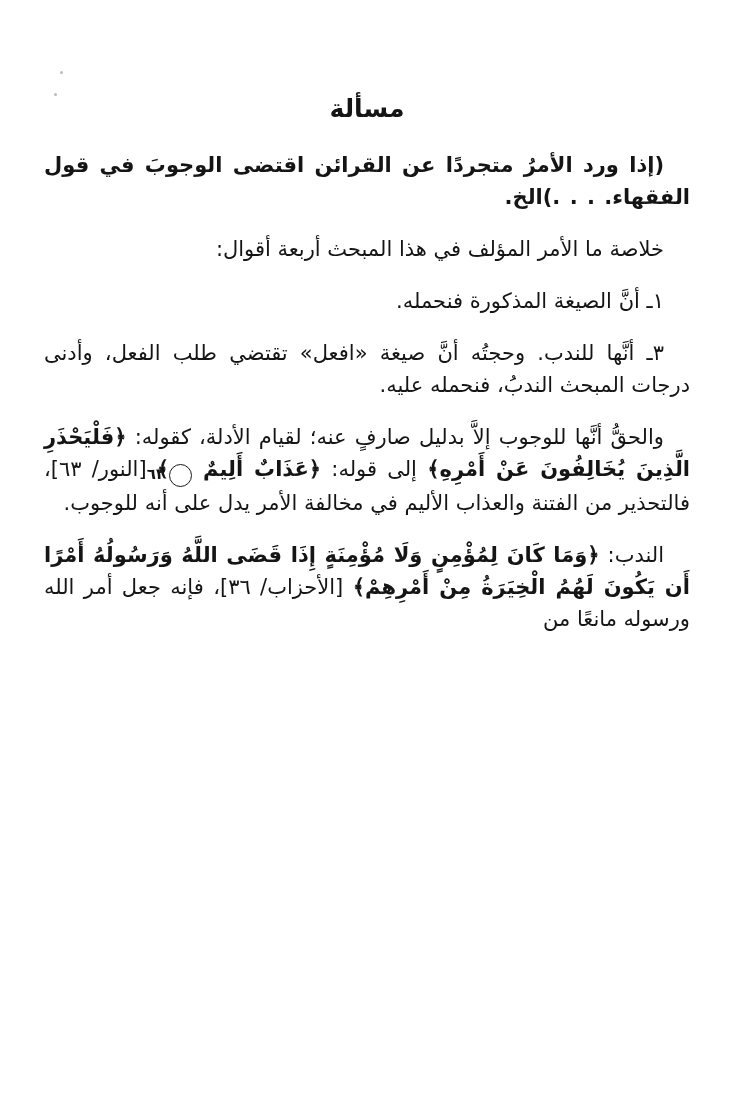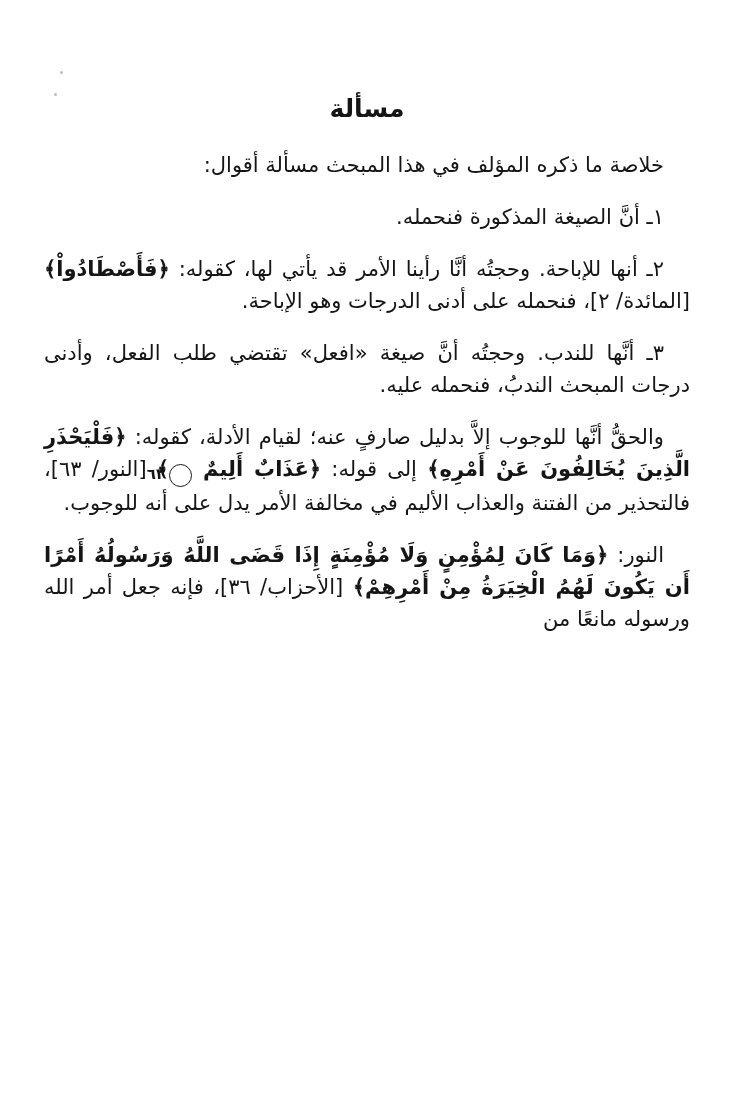--- a/index.html
+++ b/index.html
@@ -36,33 +36,33 @@
 <div class="page">
 
   <div class="speck s1"></div>
   <div class="speck s2"></div>
 
   <div class="content">
 
     <h1 class="title">مسألة</h1>
 
 
+    <p class="indent matn">(إذا ورد الأمرُ متجردًا عن القرائن اقتضى الوجوبَ في قول الفقهاء. . . .)الخ.</p>
 
-    <p class="indent">خلاصة ما ذكره المؤلف في هذا المبحث مسألة أقوال:</p>
+    <p class="indent">خلاصة ما الأمر المؤلف في هذا المبحث أربعة أقوال:</p>
 
     <p class="indent">١ـ أنَّ الصيغة المذكورة فنحمله.</p>
 
-    <p class="indent verse-line"><span>٢ـ أنها للإباحة. وحجتُه أنَّا رأينا الأمر قد يأتي لها، كقوله: </span><span class="quran">﴿فَأَصْطَادُواْ﴾</span><span> [المائدة/ ٢]، فنحمله على أدنى الدرجات وهو الإباحة.</span></p>
 
     <p class="indent">٣ـ أنَّها للندب. وحجتُه أنَّ صيغة «افعل» تقتضي طلب الفعل، وأدنى درجات المبحث الندبُ، فنحمله عليه.</p>
 
 
     <p class="indent verse-line"><span>والحقُّ أنَّها للوجوب إلاَّ بدليل صارفٍ عنه؛ لقيام الأدلة، كقوله: </span><span class="quran">﴿فَلْيَحْذَرِ الَّذِينَ يُخَالِفُونَ عَنْ أَمْرِهِ﴾</span><span> إلى قوله: </span><span class="quran">﴿عَذَابٌ أَلِيمٌ </span><span class="ayah-badge">٦٣</span><span class="quran">﴾</span><span> [النور/ ٦٣]، فالتحذير من الفتنة والعذاب الأليم في مخالفة الأمر يدل على أنه للوجوب.</span></p>
 
-    <p class="indent verse-line"><span>النور: </span><span class="quran">﴿وَمَا كَانَ لِمُؤْمِنٍ وَلَا مُؤْمِنَةٍ إِذَا قَضَى اللَّهُ وَرَسُولُهُ أَمْرًا أَن يَكُونَ لَهُمُ الْخِيَرَةُ مِنْ أَمْرِهِمْ﴾</span><span> [الأحزاب/ ٣٦]، فإنه جعل أمر الله ورسوله مانعًا من</span></p>
+    <p class="indent verse-line"><span>الندب: </span><span class="quran">﴿وَمَا كَانَ لِمُؤْمِنٍ وَلَا مُؤْمِنَةٍ إِذَا قَضَى اللَّهُ وَرَسُولُهُ أَمْرًا أَن يَكُونَ لَهُمُ الْخِيَرَةُ مِنْ أَمْرِهِمْ﴾</span><span> [الأحزاب/ ٣٦]، فإنه جعل أمر الله ورسوله مانعًا من</span></p>
 
   </div>
 
   <div class="footnote-area">
     <div class="fn-rule"></div>
     <p class="fn-line"><span class="fn-marker">(١)</span><span>(٢/ ٦٠٤).</span></p>
   </div>
 
   <div class="page-number">٣٠٠</div>
 

